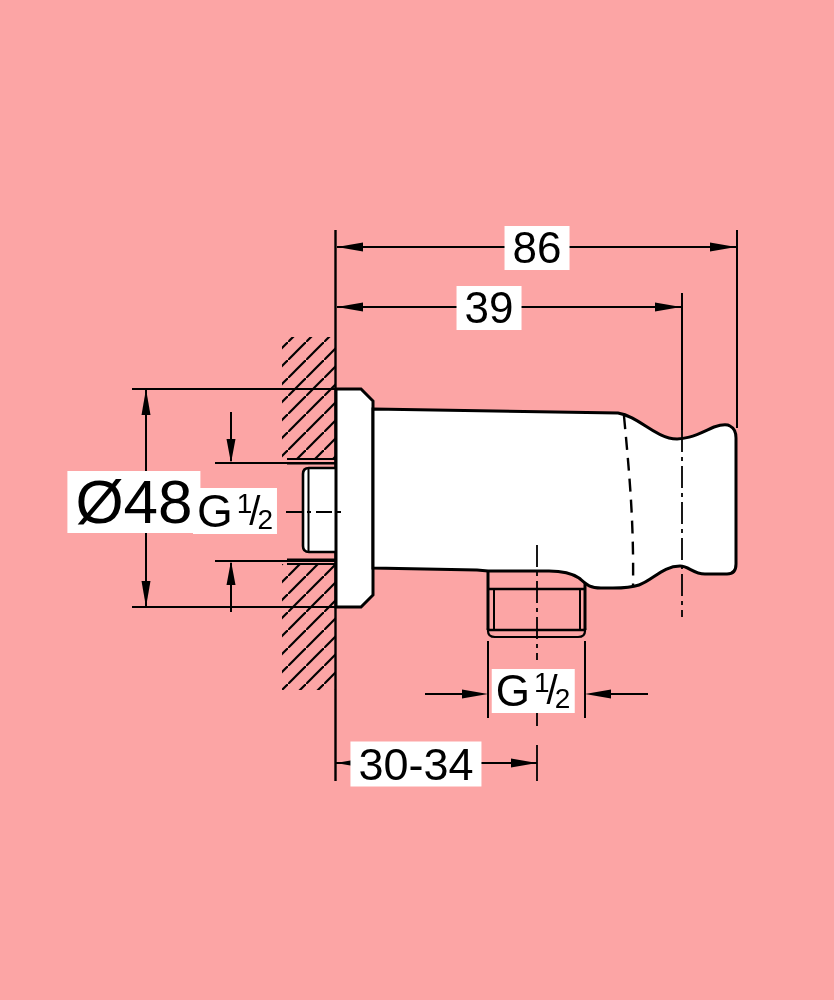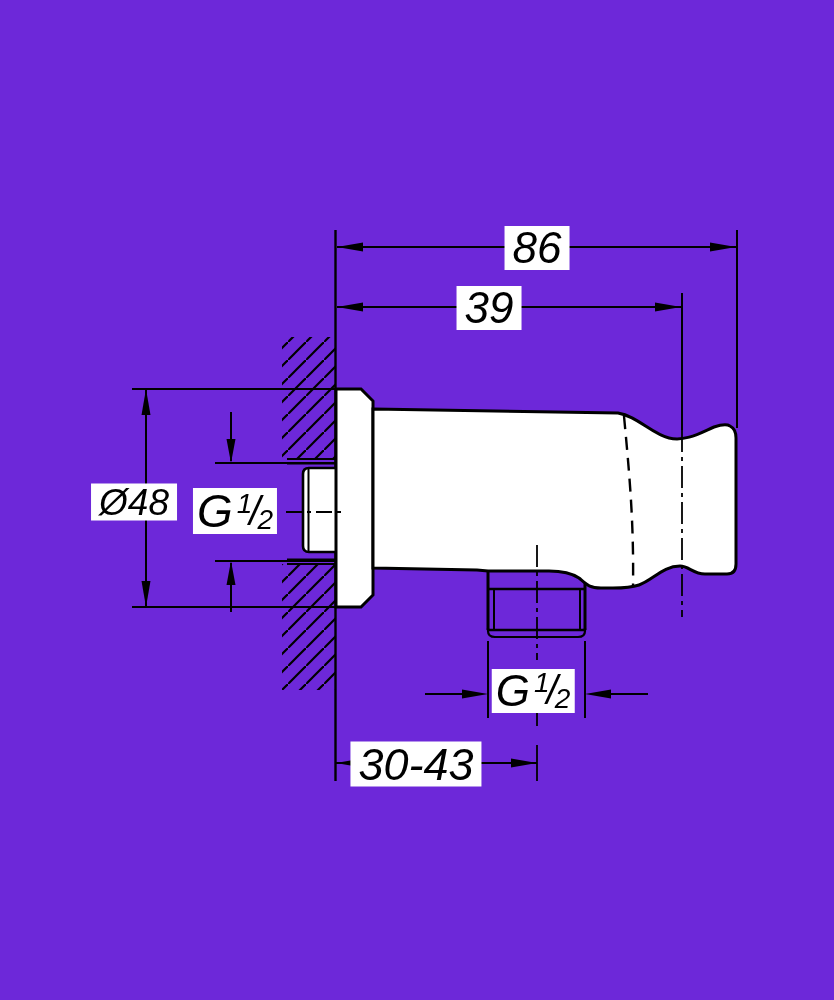--- a/index.html
+++ b/index.html
@@ -1,36 +1,35 @@
 <!DOCTYPE html>
 <html><head>
 <meta charset="utf-8">
 <style>
   html,body{margin:0;padding:0;background:#fff;}
   .canvas{
     position:relative;
     width:834px;height:1000px;
-    background:#6d28d9;
+    background:#fca5a5;
     font-family:"Liberation Sans", sans-serif;
     color:#000;
     overflow:hidden;
-    font-style:italic;
   }
   .canvas svg{position:absolute;left:0;top:0;}
   .lbl{
     position:absolute;
     transform:translate(-50%,-50%);
     background:#fff;
     white-space:nowrap;
     line-height:1;
     color:#000;
     text-align:center;
   }
   .dim-num{font-size:44px;padding:0 8px;}
-  .dim-num.big{font-size:37px;}
+  .dim-num.big{font-size:62px;}
   .dim-num.range{font-size:45px;}
   .thread{font-size:46px;padding:0 4px;}
   .thread .pre{font-size:46px;}
   .thread .num{font-size:28px;position:relative;top:-14px;margin-left:4px;}
   .thread .sl{font-size:40px;position:relative;top:-2px;margin:0 -3px;}
   .thread .den{font-size:28px;position:relative;top:2px;}
   .thread.small{font-size:44px;}
   .thread.small .pre{font-size:44px;}
 </style>
 </head>
@@ -143,15 +142,15 @@
   <div class="lbl dim-num big" style="left:134px;top:502px;">Ø48</div>
 
   <div class="lbl thread" style="left:235px;top:511px;">
     <span class="pre">G</span><span class="num">1</span><span class="sl">/</span><span class="den">2</span>
   </div>
 
   <div class="lbl thread small" style="left:533px;top:691px;">
     <span class="pre">G</span><span class="num">1</span><span class="sl">/</span><span class="den">2</span>
   </div>
 
-  <div class="lbl dim-num range" style="left:416px;top:764px;">30-43</div>
+  <div class="lbl dim-num range" style="left:416px;top:764px;">30-34</div>
 
 </div>
 
 </body></html>

